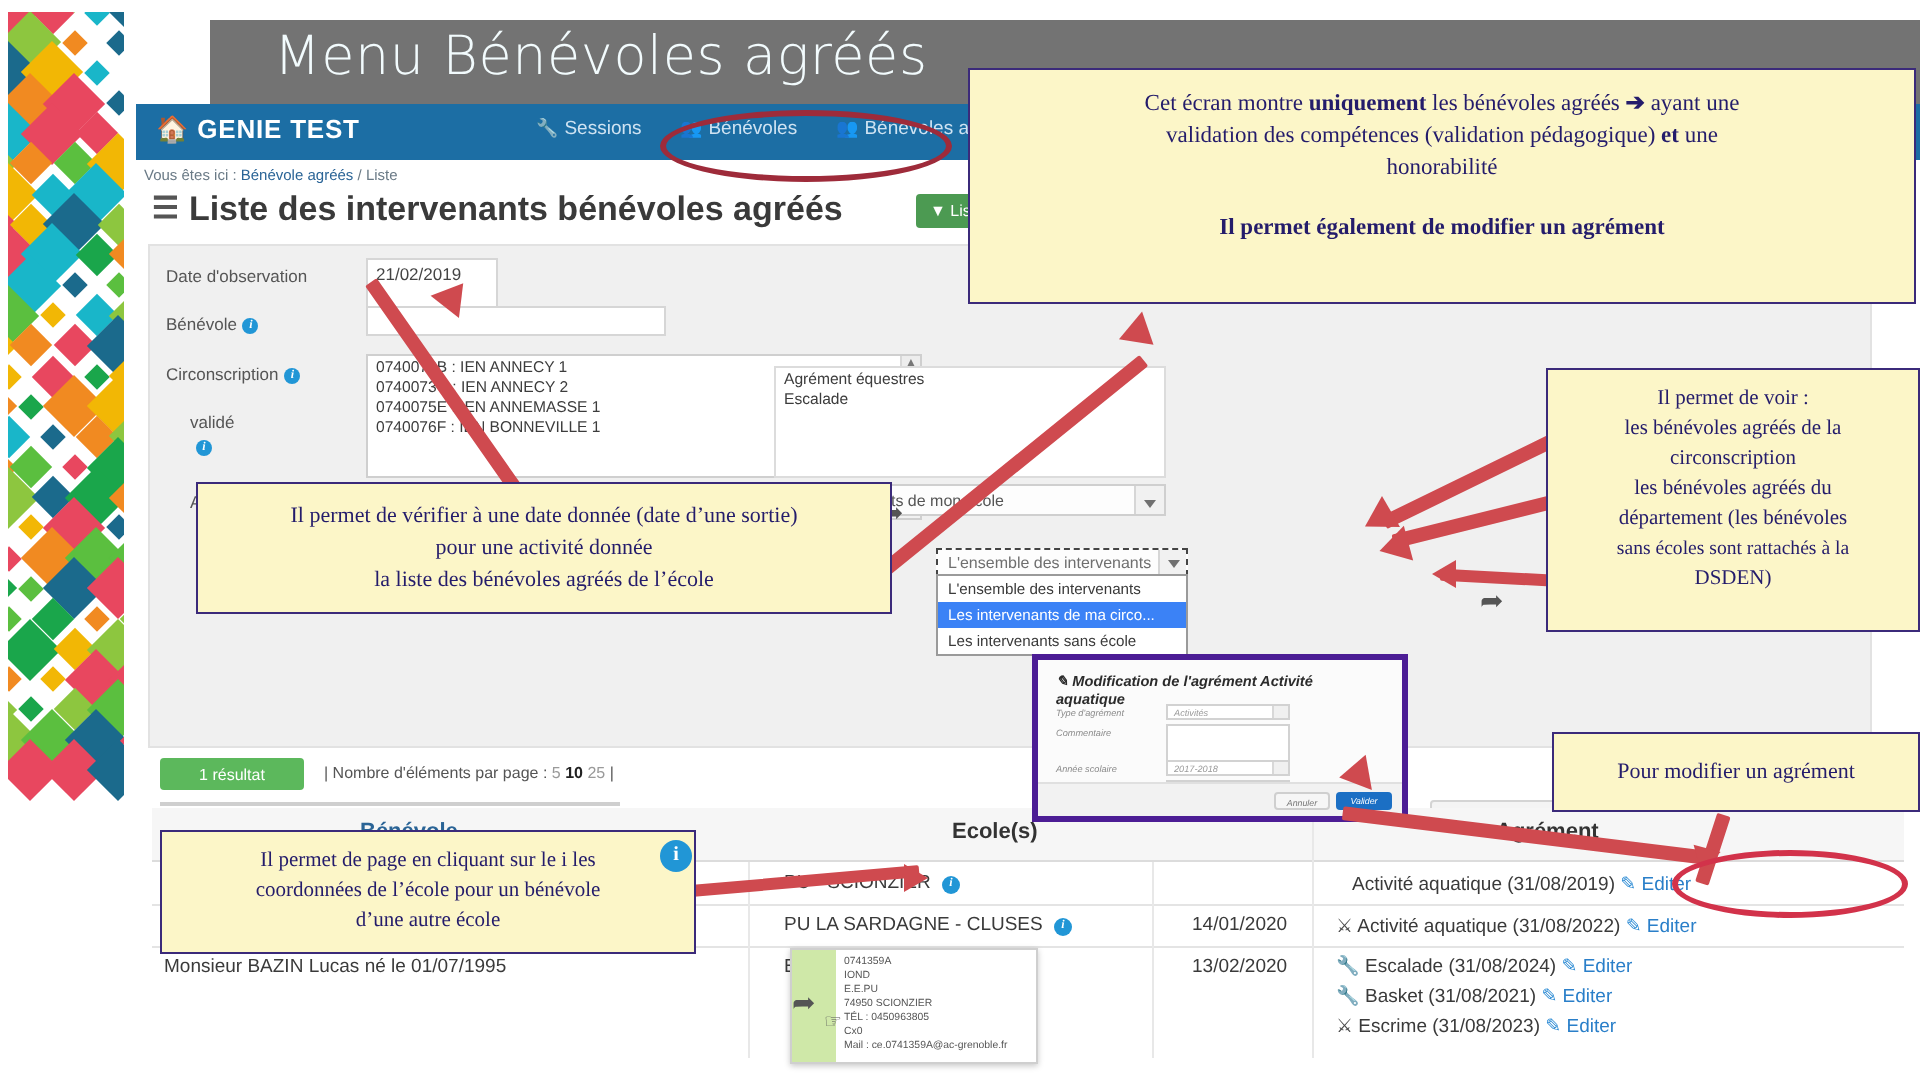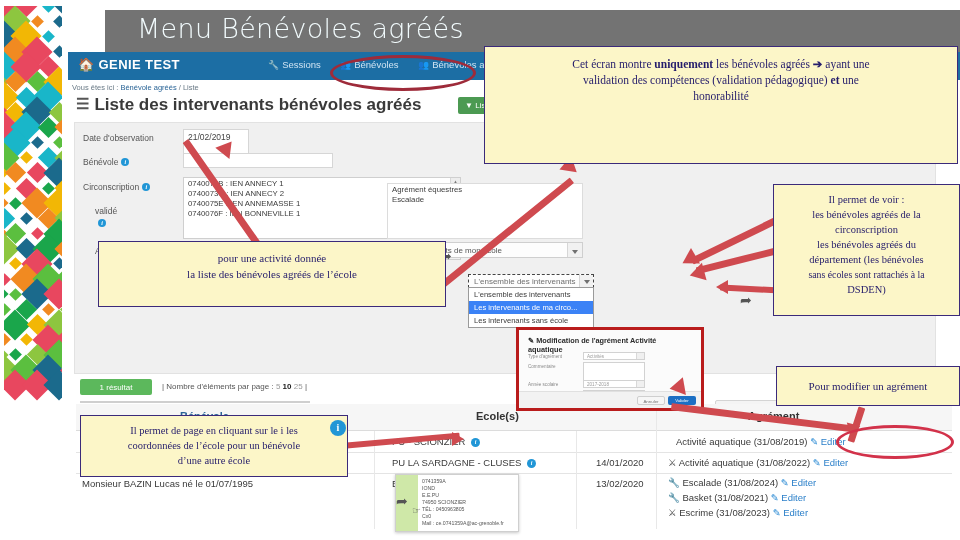--- a/index.html
+++ b/index.html
@@ -87,21 +87,21 @@
   .edit{color:#2a7fc9;}
   .editicon{color:#2a8ad4;}
   .wrench{color:#4a4a4a;}
 
   
   .schooltip{position:absolute;left:395px;top:474px;width:122px;height:56px;background:#fff;border:1px solid #cfcfcf;box-shadow:0 1px 3px rgba(0,0,0,.22);z-index:7;overflow:hidden;}
   .schooltip .grn{position:absolute;left:0;top:0;width:22px;height:56px;background:#cfe8a8;}
   .schooltip .ln{position:absolute;left:26px;font-size:5.2px;color:#555;white-space:nowrap;}
 
   
-  .modal{position:absolute;left:516px;top:327px;width:188px;height:84px;background:#fbfbfb;border:3px solid #b91c1c;box-sizing:border-box;z-index:8;overflow:hidden;}
+  .modal{position:absolute;left:516px;top:327px;width:188px;height:84px;background:#fbfbfb;border:3px solid #4c1d95;box-sizing:border-box;z-index:8;overflow:hidden;font-style:italic;}
   .modal .mtitle{position:absolute;left:9px;top:6px;width:150px;font-size:7.3px;font-weight:bold;color:#2b2b2b;line-height:9px;}
   .modal .mlab{position:absolute;font-size:4.6px;color:#8b8b8b;white-space:nowrap;}
   .modal .mfield{position:absolute;background:#fff;border:1px solid #d2d2d2;box-sizing:border-box;}
   .modal .mfield .mv{position:absolute;left:3px;top:1px;font-size:4.6px;color:#9b9b9b;white-space:nowrap;}
   .modal .mspin{position:absolute;right:0;top:0;bottom:0;width:7px;background:#f0f0f0;border-left:1px solid #d8d8d8;}
   .modal .mfoot{position:absolute;left:0;right:0;bottom:0;height:16px;background:#f2f2f2;border-top:1px solid #e0e0e0;}
   .modal .mbtn{position:absolute;top:4px;height:9px;font-size:4.4px;text-align:center;border-radius:2px;padding-top:1.5px;box-sizing:border-box;}
   .modal .mbtn.c{right:36px;width:28px;background:#f6f6f6;border:1px solid #cfcfcf;color:#777;}
   .modal .mbtn.v{right:5px;width:28px;background:#1b6fc4;color:#fff;}
 
@@ -492,32 +492,34 @@
 
   <div class="arrow">
     <div class="shaft" style="left:790px;top:288px;width:70px;transform:rotate(183deg);height:6px"></div>
   </div>
   <div class="arrowhead" style="left:716px;top:280px;border-top:7px solid transparent;border-bottom:7px solid transparent;border-right:12px solid #cf4a4f"></div>
 
   <div class="cursor" style="left:440px;top:248px">➦</div>
   <div class="cursor" style="left:740px;top:292px">➦</div>
   <div class="cursor" style="left:396px;top:493px">➦</div>
 
-  <div class="callout" style="left:484px;top:46px;width:474px;height:118px;padding:9px 10px 0 10px;font-size:11.5px;line-height:16px">
+  <div class="callout" style="left:484px;top:34px;width:474px;height:118px;padding:9px 10px 0 10px;font-size:11.5px;line-height:16px">
     <div>
       <span>Cet écran montre </span><b>uniquement</b><span> les bénévoles agréés </span><b>➔</b><span> ayant une</span>
     </div>
     <div>
       <span>validation des compétences (validation pédagogique) </span><b>et</b><span> une</span>
     </div>
     <div>honorabilité</div>
     <div style="height:14px"></div>
+    <div style="font-weight:bold;font-size:11.5px">Il permet également de modifier un agrément</div>
   </div>
 
   <div class="callout" style="left:98px;top:241px;width:348px;height:66px;padding:8px 6px 0 6px;font-size:11px;line-height:16px">
+    <div>Il permet de vérifier à une date donnée (date d’une sortie)</div>
     <div>pour une activité donnée</div>
     <div>la liste des bénévoles agréés de l’école</div>
   </div>
 
   <div class="callout" style="left:773px;top:184px;width:187px;height:132px;padding:7px 5px 0 5px;font-size:10.5px;line-height:15px">
     <div>Il permet de voir :</div>
     <div>les bénévoles agréés de la</div>
     <div>circonscription</div>
     <div>les bénévoles agréés du</div>
     <div>département (les bénévoles</div>

